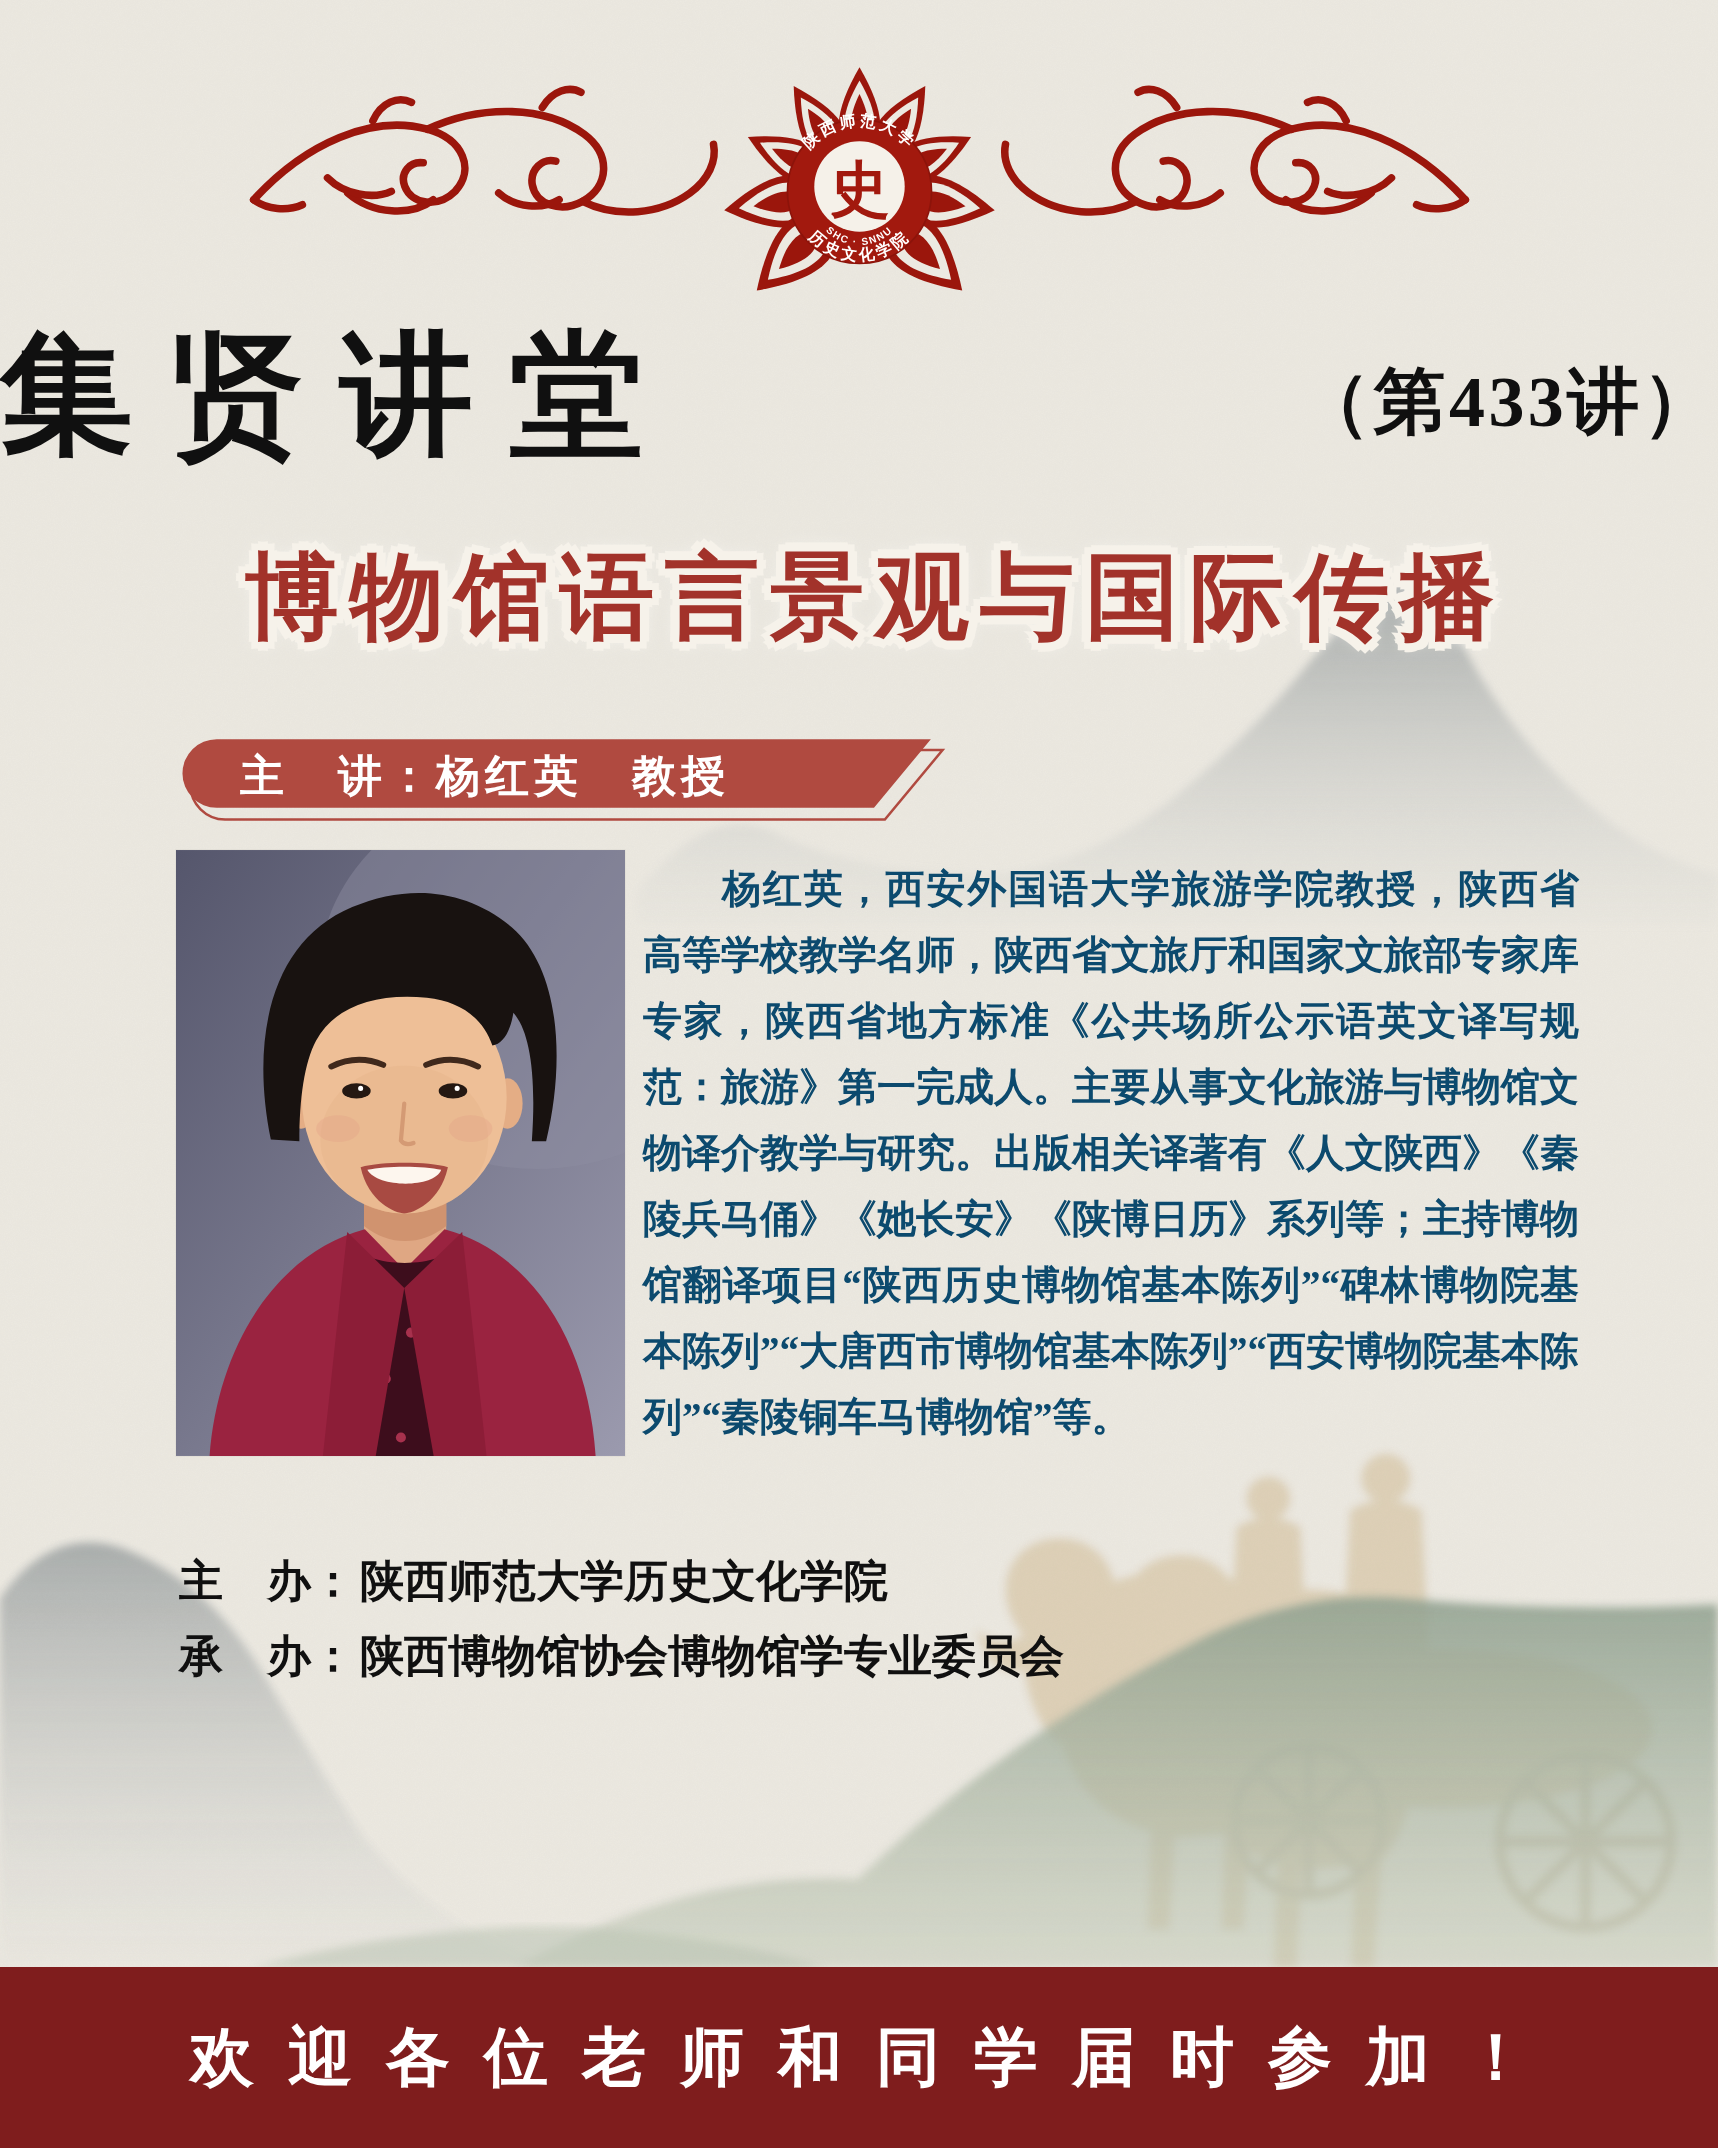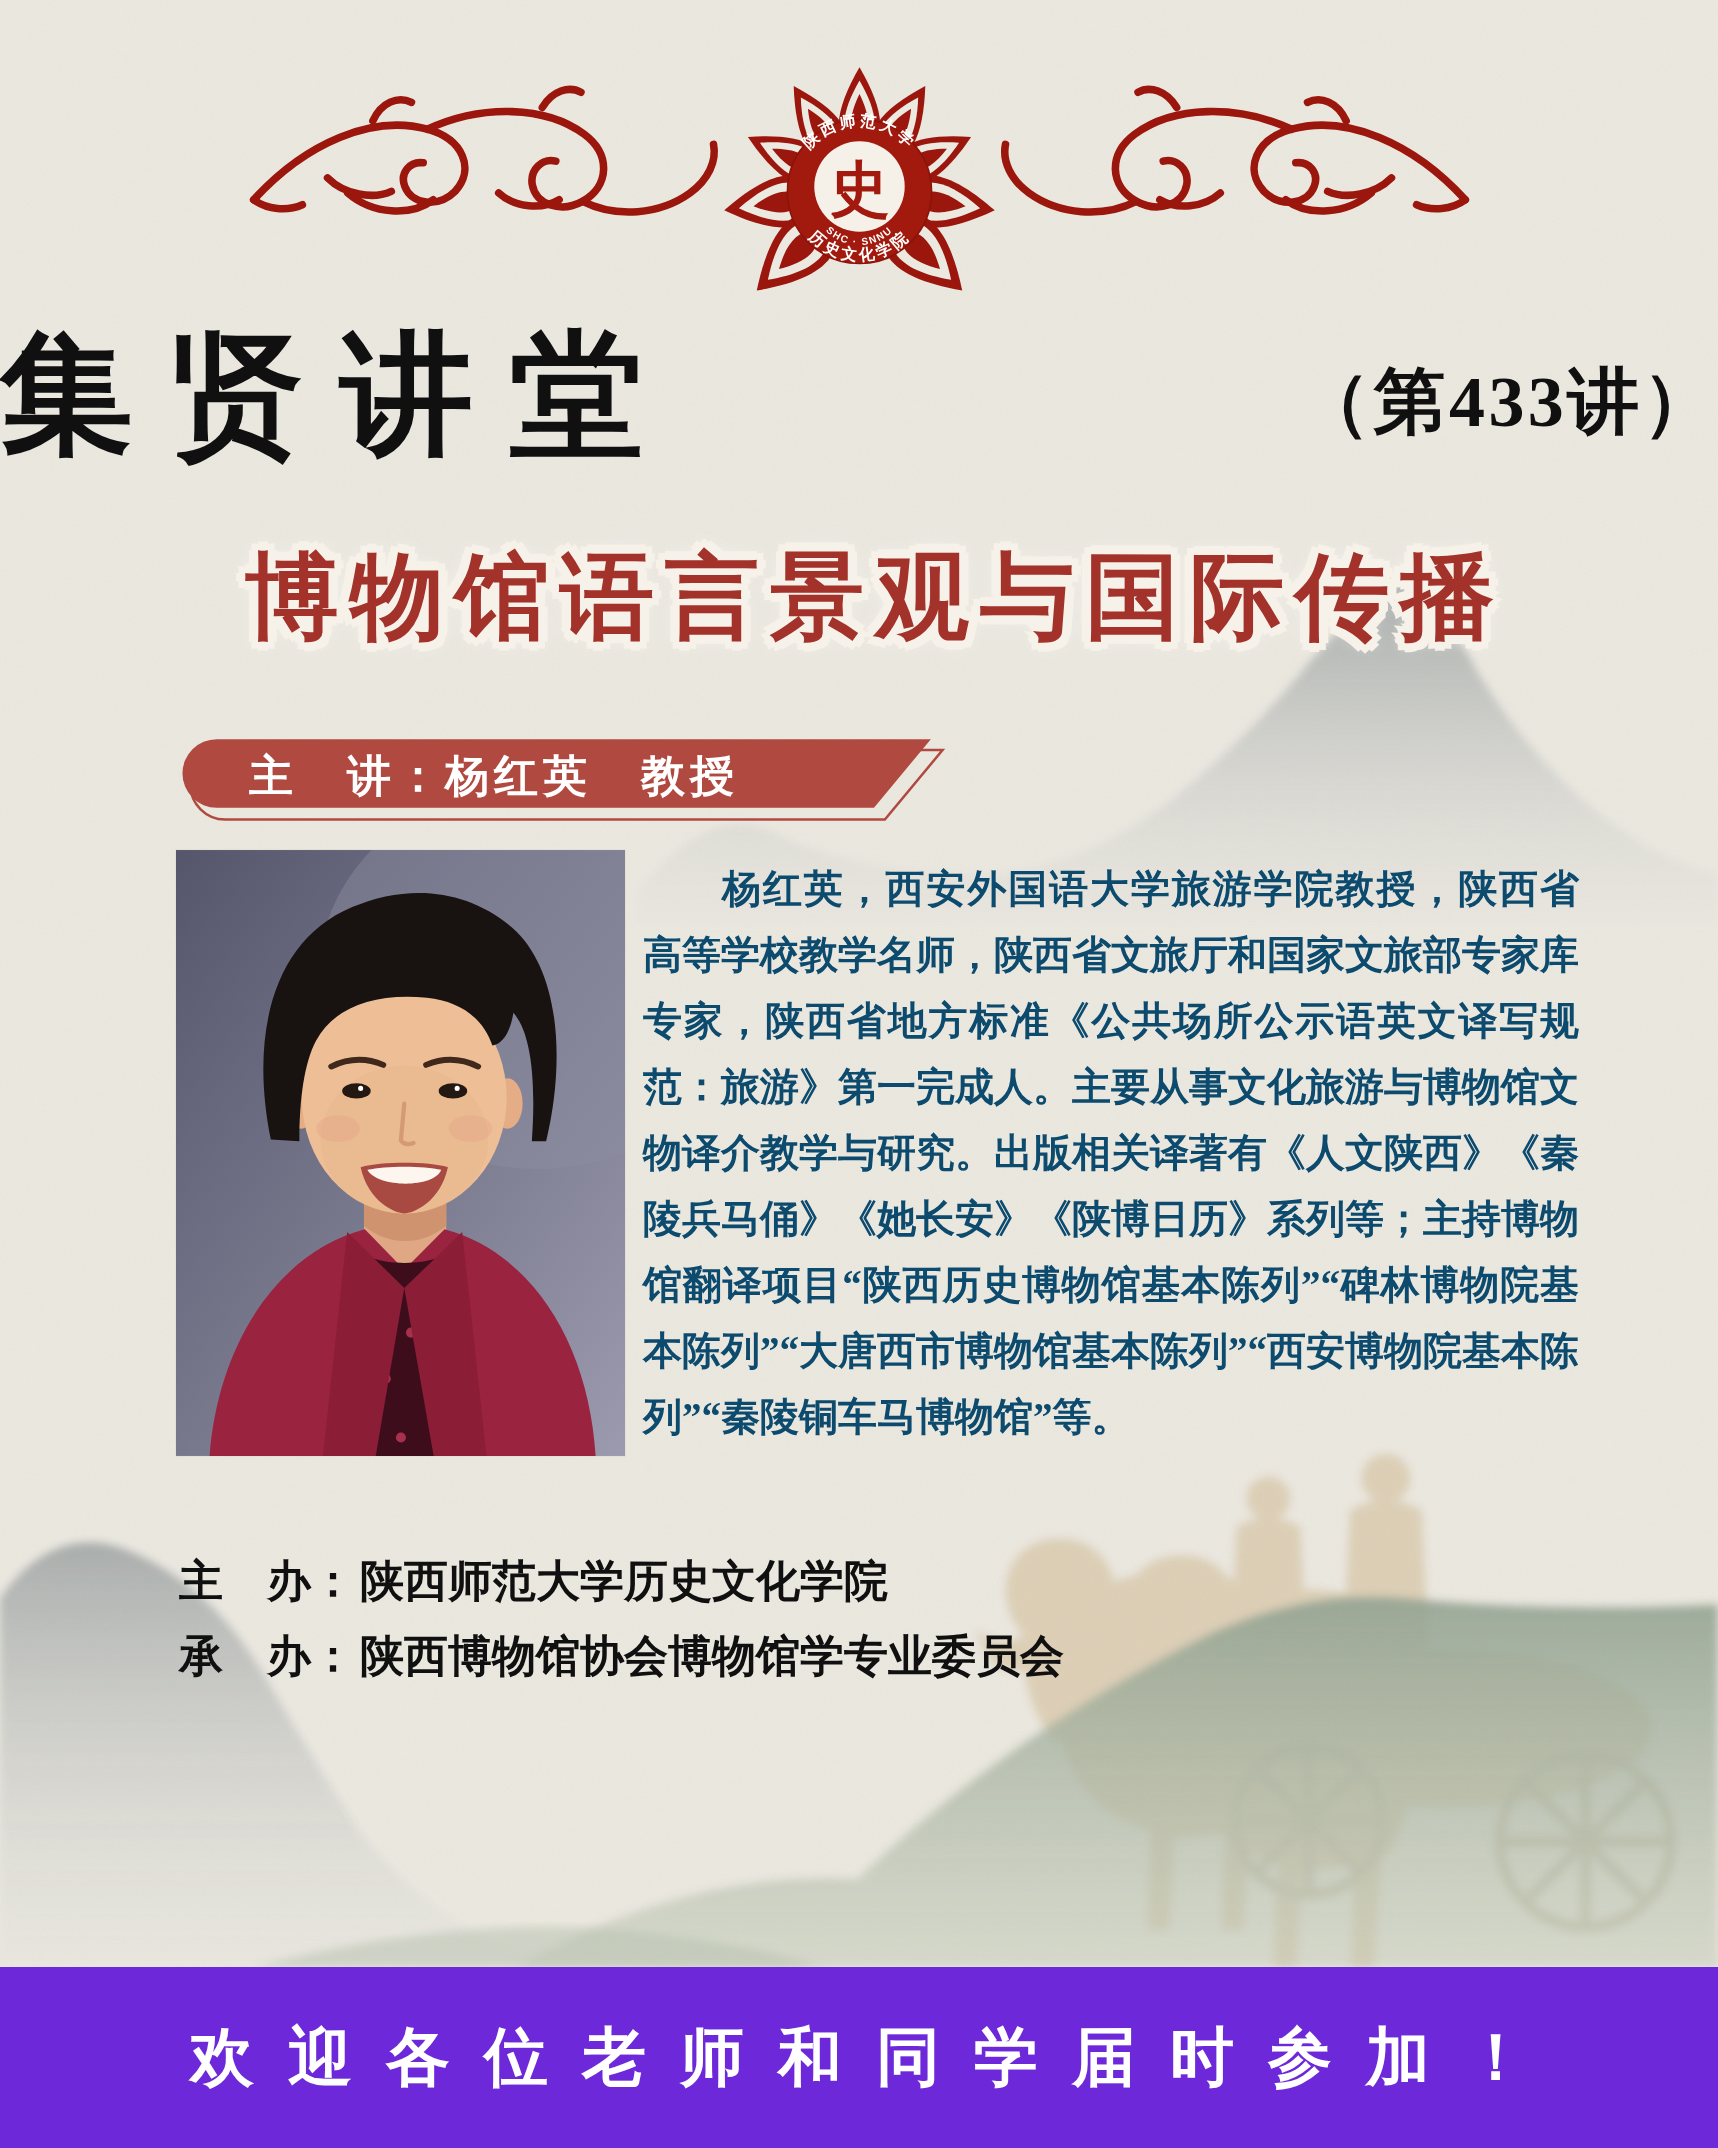--- a/index.html
+++ b/index.html
@@ -28,41 +28,41 @@
     font-size:94px;font-weight:bold;letter-spacing:11px;color:#a2322a;
     text-shadow:
       9.2px 0 0 #f6f2ea,-9.2px 0 0 #f6f2ea,0 9.2px 0 #f6f2ea,0 -9.2px 0 #f6f2ea,
       6.7px 6.7px 0 #f6f2ea,-6.7px 6.7px 0 #f6f2ea,6.7px -6.7px 0 #f6f2ea,-6.7px -6.7px 0 #f6f2ea,
       0 0 18.5px #ffffff;
   }
 
   
   #banner-svg{left:172px;top:735px;z-index:4;}
   #banner-text{
-    left:249px;top:742px;height:70px;line-height:70px;z-index:5;
+    left:240px;top:742px;height:70px;line-height:70px;z-index:5;
     color:#ffffff;font-size:44px;font-weight:bold;letter-spacing:5px;
   }
 
   
   #speaker-photo{left:176px;top:850px;z-index:4;box-shadow:0 0 0 0.8px rgba(0,0,0,.04);}
 
   
   #speaker-bio{
     left:643px;top:856px;width:936px;z-index:4;
     font-size:39px;line-height:66px;color:#0c4a6e;font-weight:600;
     text-align:justify;text-justify:inter-ideograph;text-indent:79px;
   }
 
   
   #info-list{left:179px;top:1557px;z-index:4;}
   .info-row{font-size:44px;font-weight:bold;color:#101010;line-height:50px;margin-bottom:25px;white-space:nowrap;}
   .info-row .lbl{margin-right:5px;}
 
   
-  #footer-bar{left:0;top:1967px;width:1718px;height:181px;background:#6d28d9;z-index:6;}
+  #footer-bar{left:0;top:1967px;width:1718px;height:181px;background:#7f1d1d;z-index:6;}
   #footer-text{
     width:100%;height:181px;line-height:181px;text-align:center;
     color:#ffffff;font-size:64px;font-weight:bold;letter-spacing:34px;text-indent:34px;
   }
 </style>
 </head>
 <body>
 
 <svg id="bg-art" class="abs" width="1718" height="2148" viewBox="0 0 2048 2560">
   <defs>

